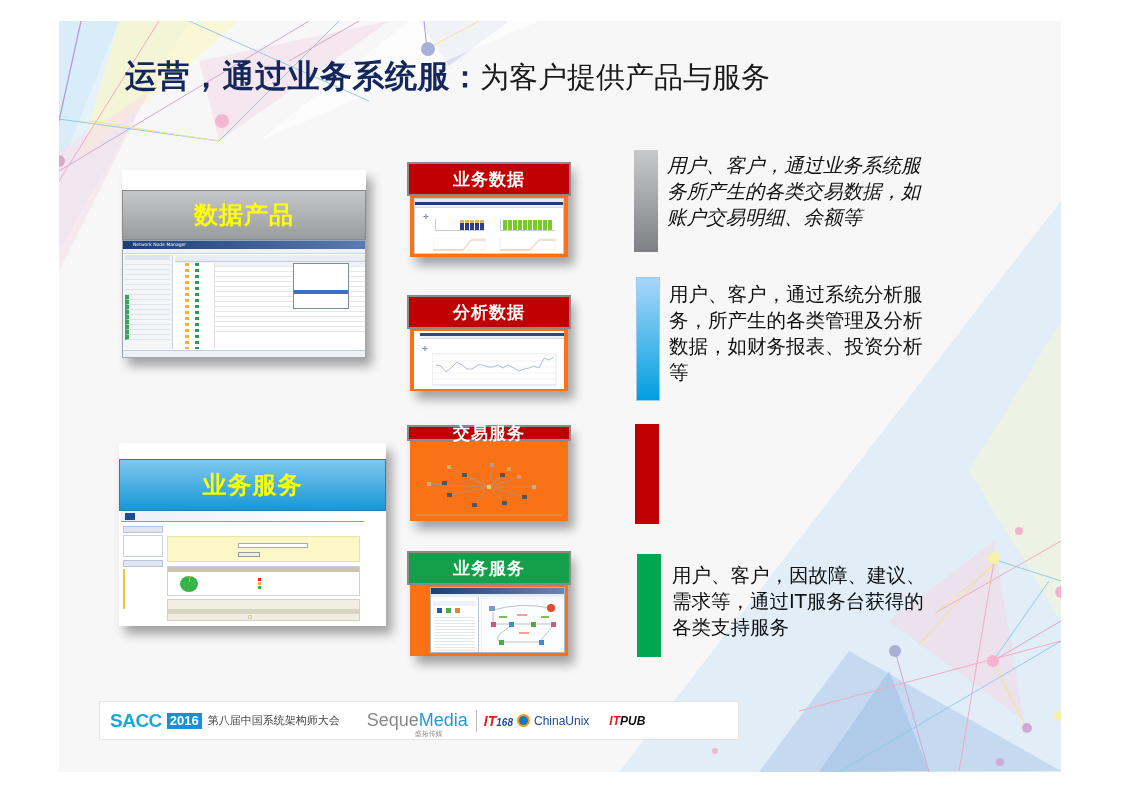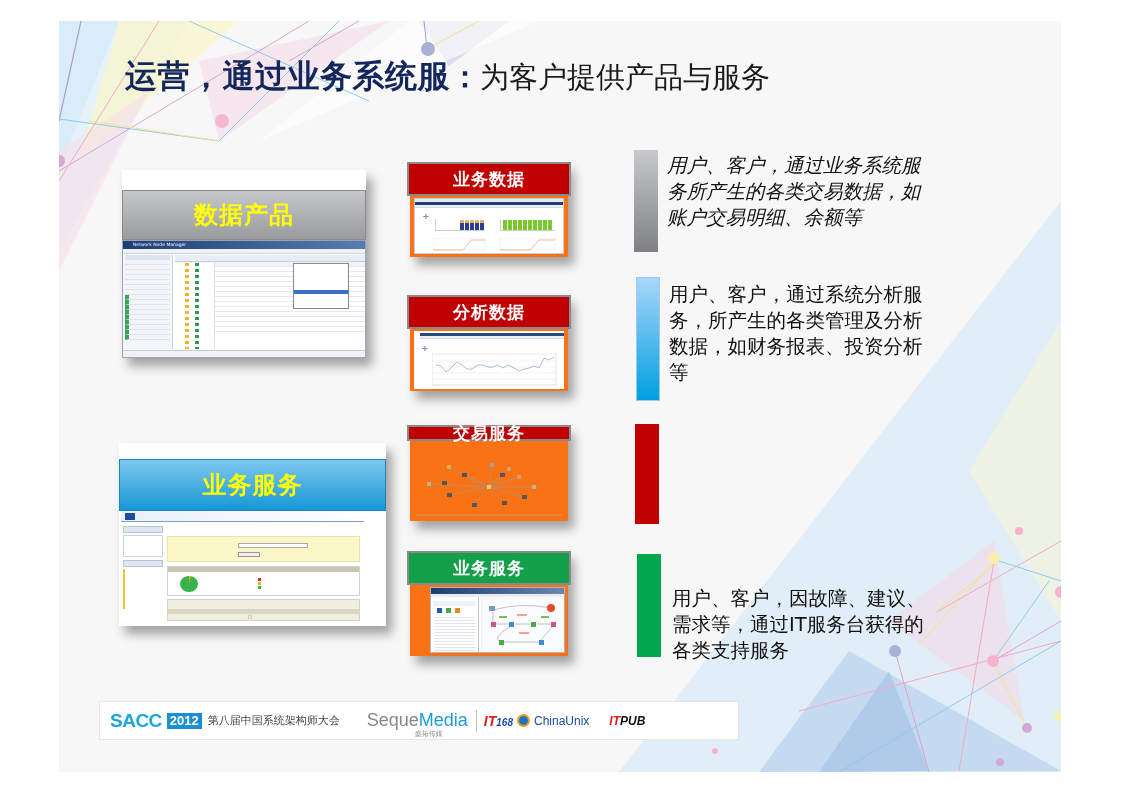--- a/index.html
+++ b/index.html
@@ -354,29 +354,29 @@
   <div class="desc-text" style="left:610px; top:261px;">
     <div>用户、客户，通过系统分析服</div>
     <div>务，所产生的各类管理及分析</div>
     <div>数据，如财务报表、投资分析</div>
     <div>等</div>
   </div>
 
   <div class="desc-bar" style="left:576px; top:403px; height:100px; background:#c00000;"></div>
 
   <div class="desc-bar" style="left:578px; top:533px; height:103px; background:#00a650;"></div>
-  <div class="desc-text" style="left:613px; top:565px;">
+  <div class="desc-text" style="left:613px; top:542px;">
     <div>用户、客户，因故障、建议、</div>
     <div>需求等，通过IT服务台获得的</div>
     <div>各类支持服务</div>
   </div>
 
   <div class="footer">
     <span class="sacc">SACC</span>
-    <span class="year">2012</span>
+    <span class="year">2016</span>
     <span class="conf">第八届中国系统架构师大会</span>
     <span class="seque">
       <span>Seque</span><span class="m">Media</span>
       <span class="cn">盛拓传媒</span>
     </span>
     <span class="vsep"></span>
     <span class="it168">
       <span>IT</span><span class="n">168</span>
     </span>
     <span class="cu">

